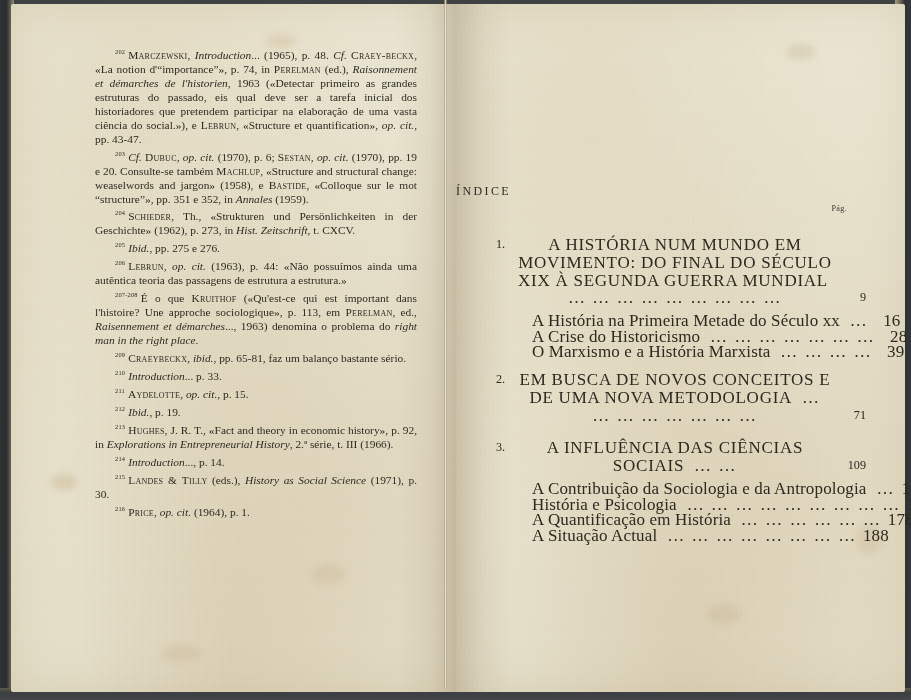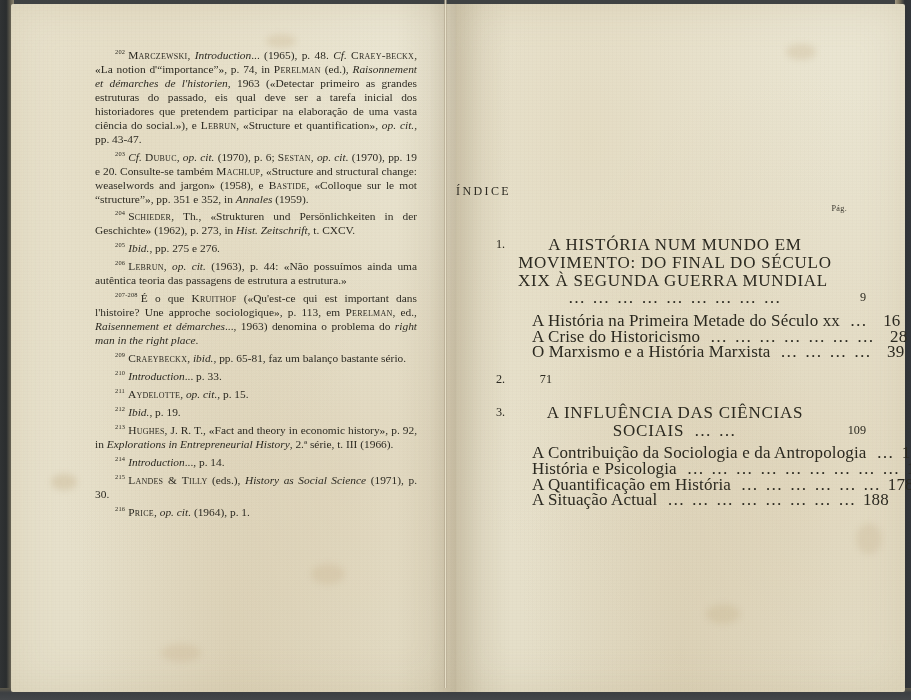--- a/index.html
+++ b/index.html
@@ -259,20 +259,21 @@
               <div class="ttl">A Crise do Historicismo<span class="dots"> … … … … … … …</span></div>
               <div class="pg">28</div>
             </div>
             <div class="sub">
               <div class="ttl">O Marxismo e a História Marxista<span class="dots"> … … … …</span></div>
               <div class="pg">39</div>
             </div>
           </div>
           <div class="chapter">
             <div class="num">2.</div>
+            <div class="ttl">EM BUSCA DE NOVOS CONCEITOS E DE UMA NOVA METODOLOGIA<span class="dots"> … … … … … … … …</span></div>
             <div class="pg">71</div>
           </div>
           <div class="blockgap"></div>
           <div class="chapter">
             <div class="num">3.</div>
             <div class="ttl">A INFLUÊNCIA DAS CIÊNCIAS SOCIAIS<span class="dots"> … …</span></div>
             <div class="pg">109</div>
           </div>
           <div class="subs">
             <div class="sub">

